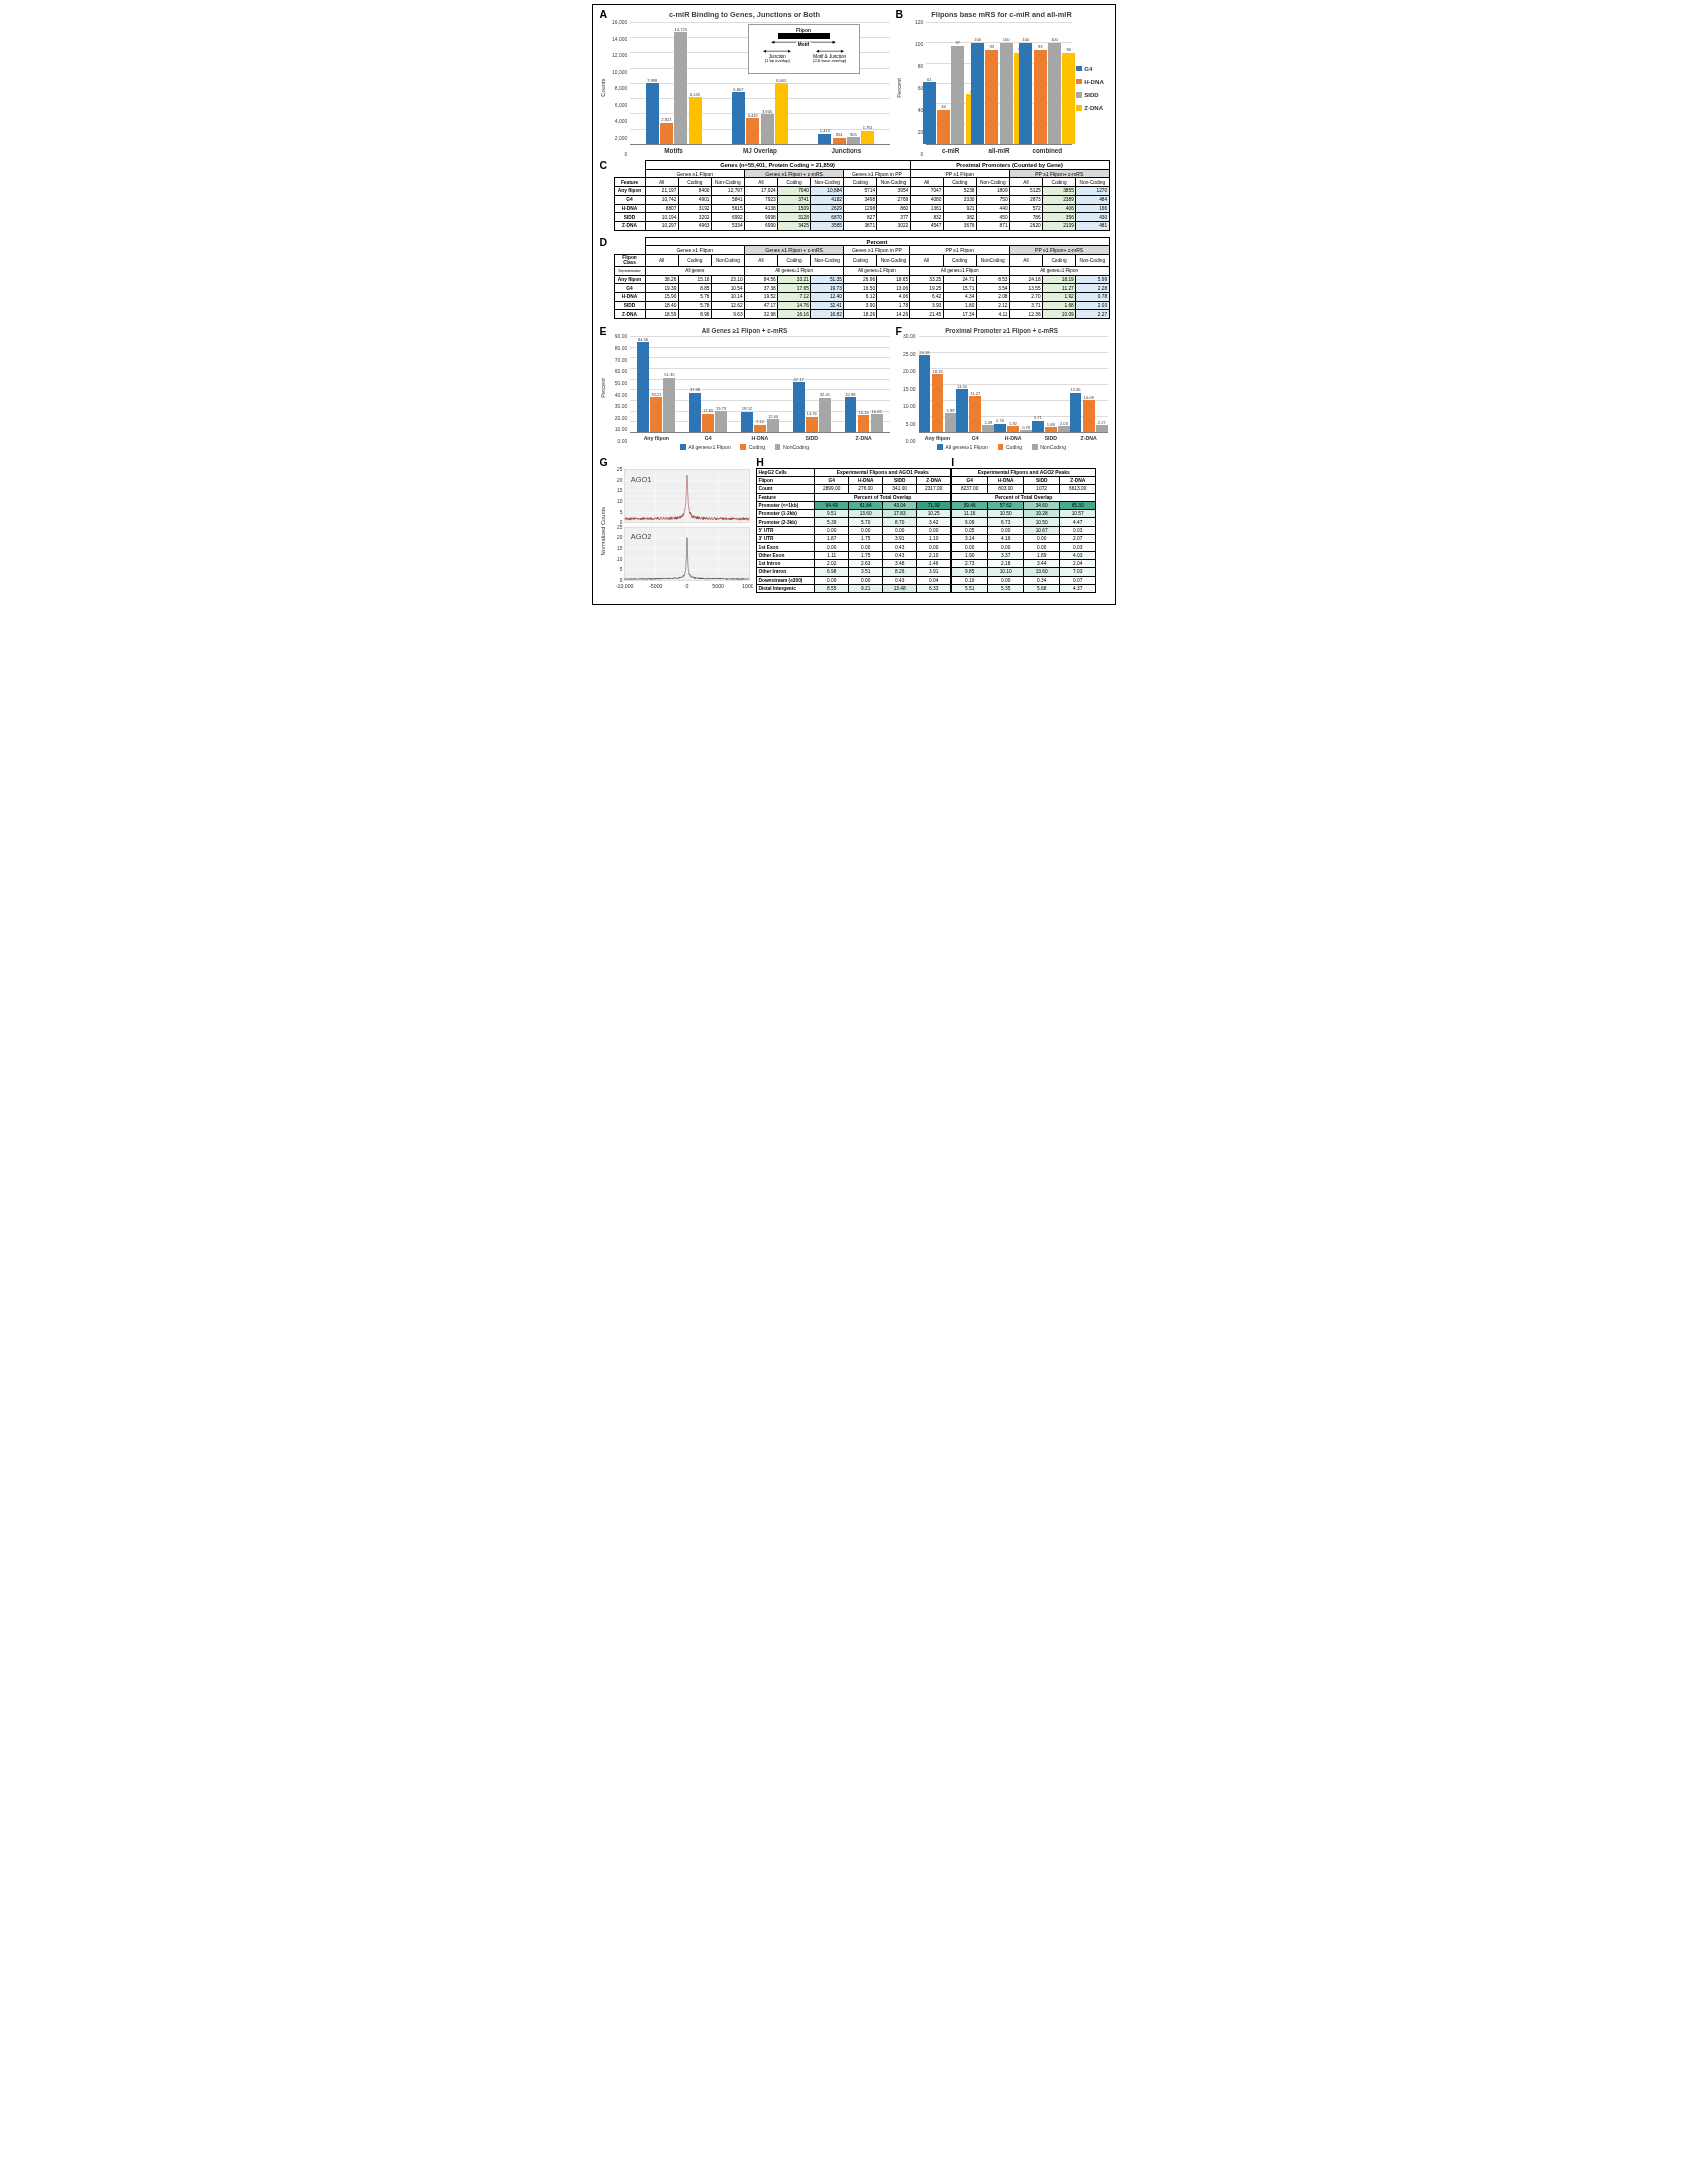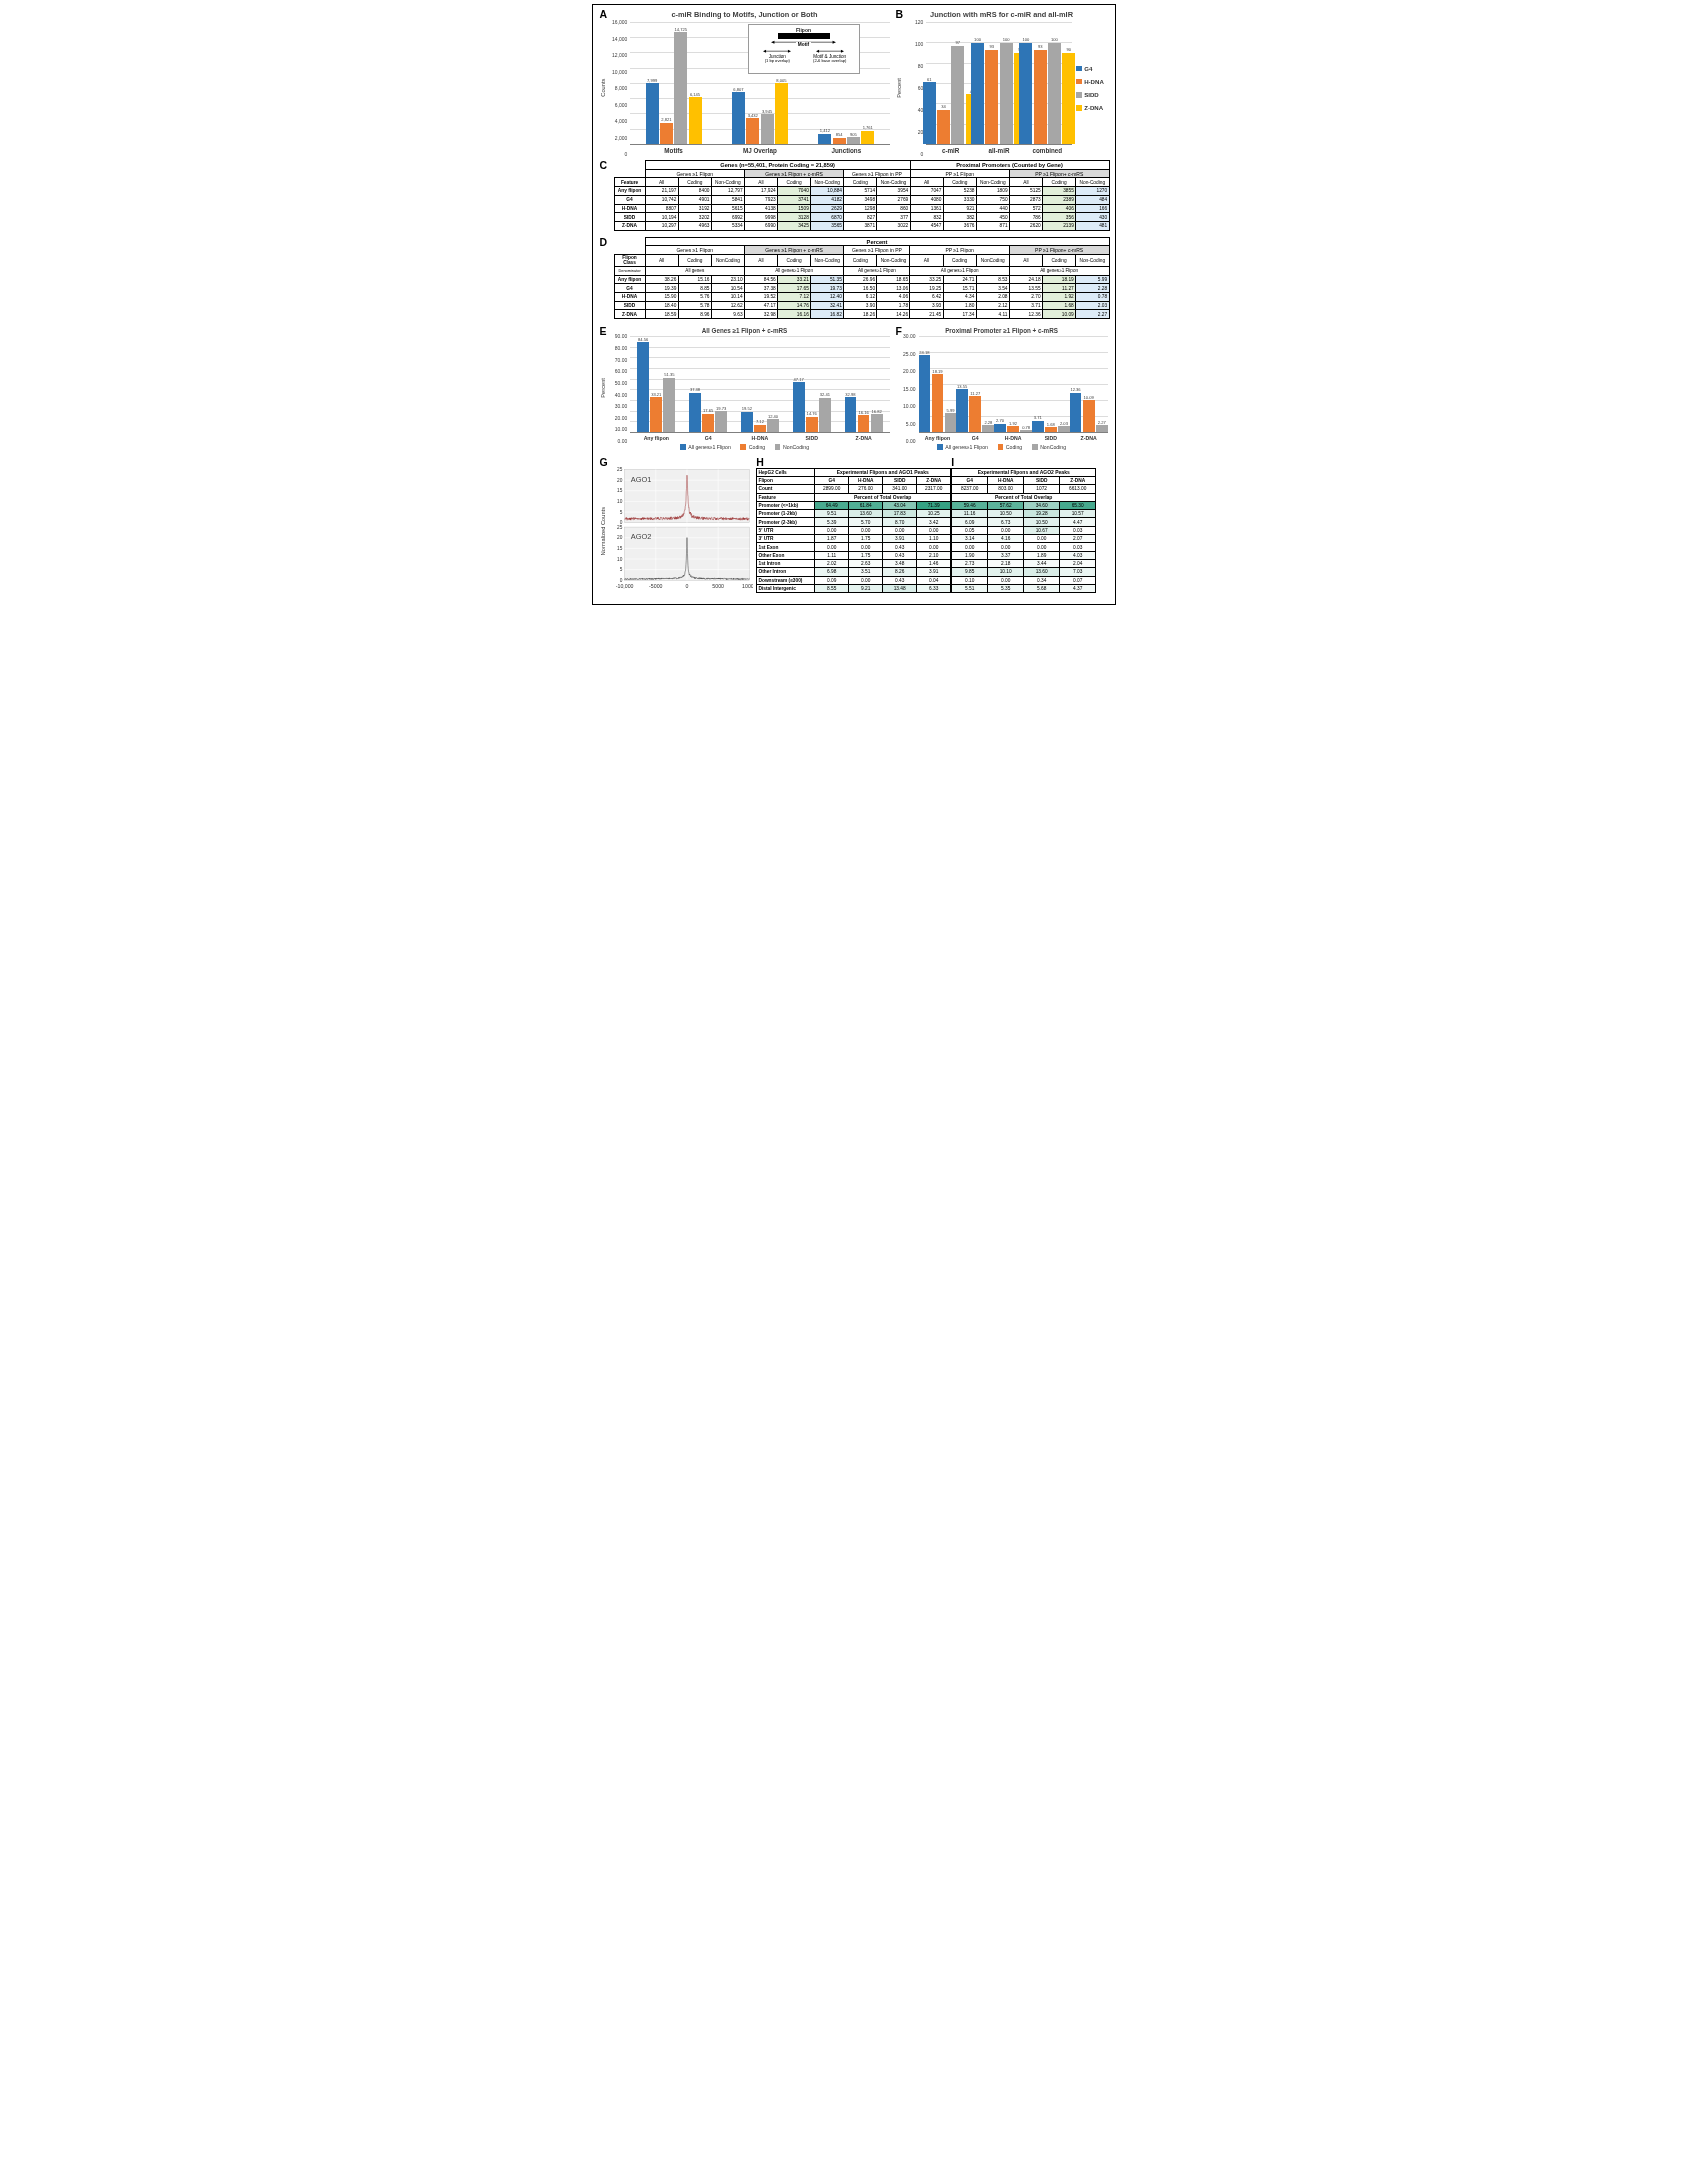--- a/index.html
+++ b/index.html
@@ -89,21 +89,21 @@
 </head>
 <body>
 
 <div class="figure">
 
   <div class="prow">
     <div class="panel" id="panelA">
       <span class="plabel">A</span>
       <div id="chartA">
           <div class="bchart">
-            <div class="btitle">c-miR Binding to Motifs, Junction or Both</div>
+            <div class="btitle">c-miR Binding to Genes, Junctions or Both</div>
             <div class="bbody">
               <div class="bylabel">Counts</div>
               <div class="byaxis">
                 <div class="bytick" style="bottom: 0%;">0</div>
                 <div class="bytick" style="bottom: 12.5%;">2,000</div>
                 <div class="bytick" style="bottom: 25%;">4,000</div>
                 <div class="bytick" style="bottom: 37.5%;">6,000</div>
                 <div class="bytick" style="bottom: 50%;">8,000</div>
                 <div class="bytick" style="bottom: 62.5%;">10,000</div>
                 <div class="bytick" style="bottom: 75%;">12,000</div>
@@ -214,21 +214,21 @@
             <div class="ilab">Motif &amp; Junction</div>
             <div class="isub">(2-6 base overlap)</div>
           </div>
         </div>
       </div>
     </div>
     <div class="panel" id="panelB">
       <span class="plabel">B</span>
       <div id="chartB">
           <div class="bchart">
-            <div class="btitle">Junction with mRS for c-miR and all-mIR</div>
+            <div class="btitle">Flipons base mRS for c-miR and all-mIR</div>
             <div class="bbody">
               <div class="bylabel">Percent</div>
               <div class="byaxis">
                 <div class="bytick" style="bottom: 0%;">0</div>
                 <div class="bytick" style="bottom: 16.6667%;">20</div>
                 <div class="bytick" style="bottom: 33.3333%;">40</div>
                 <div class="bytick" style="bottom: 50%;">60</div>
                 <div class="bytick" style="bottom: 66.6667%;">80</div>
                 <div class="bytick" style="bottom: 83.3333%;">100</div>
                 <div class="bytick" style="bottom: 100%;">120</div>

